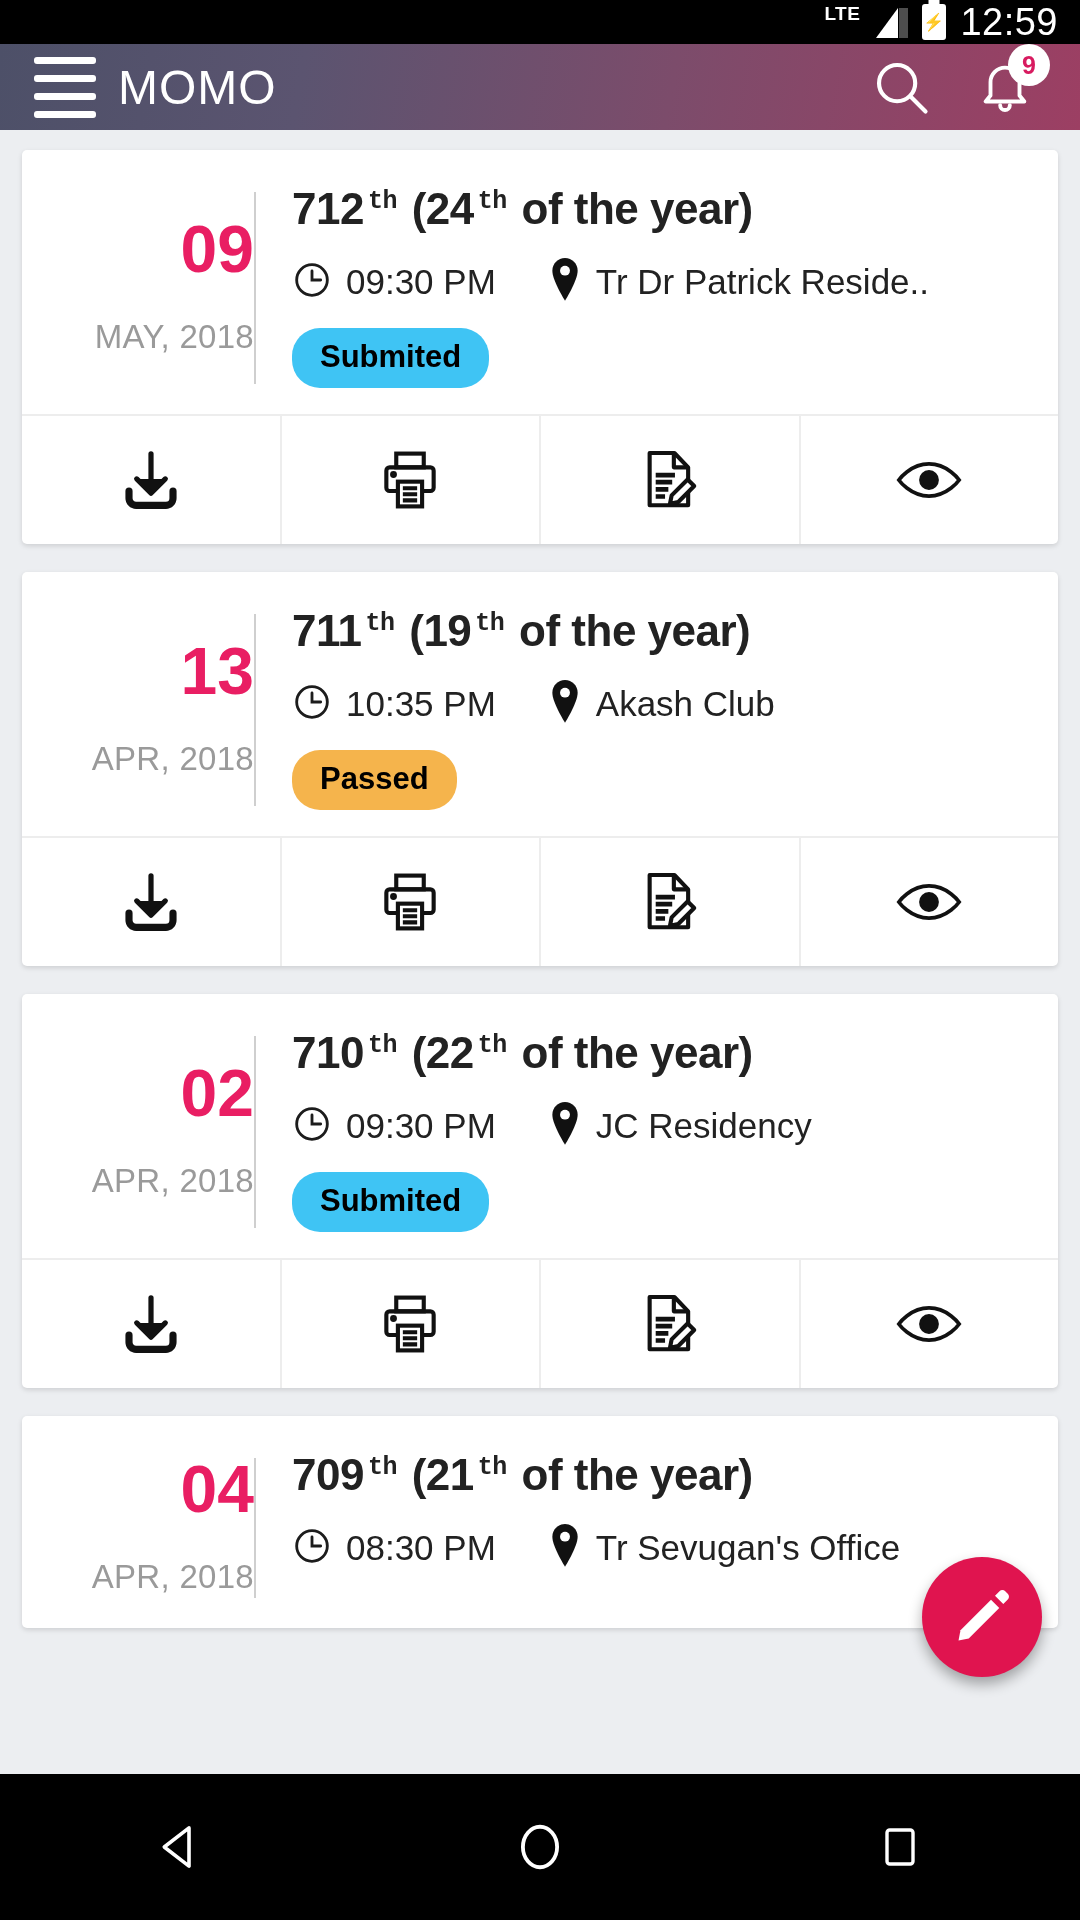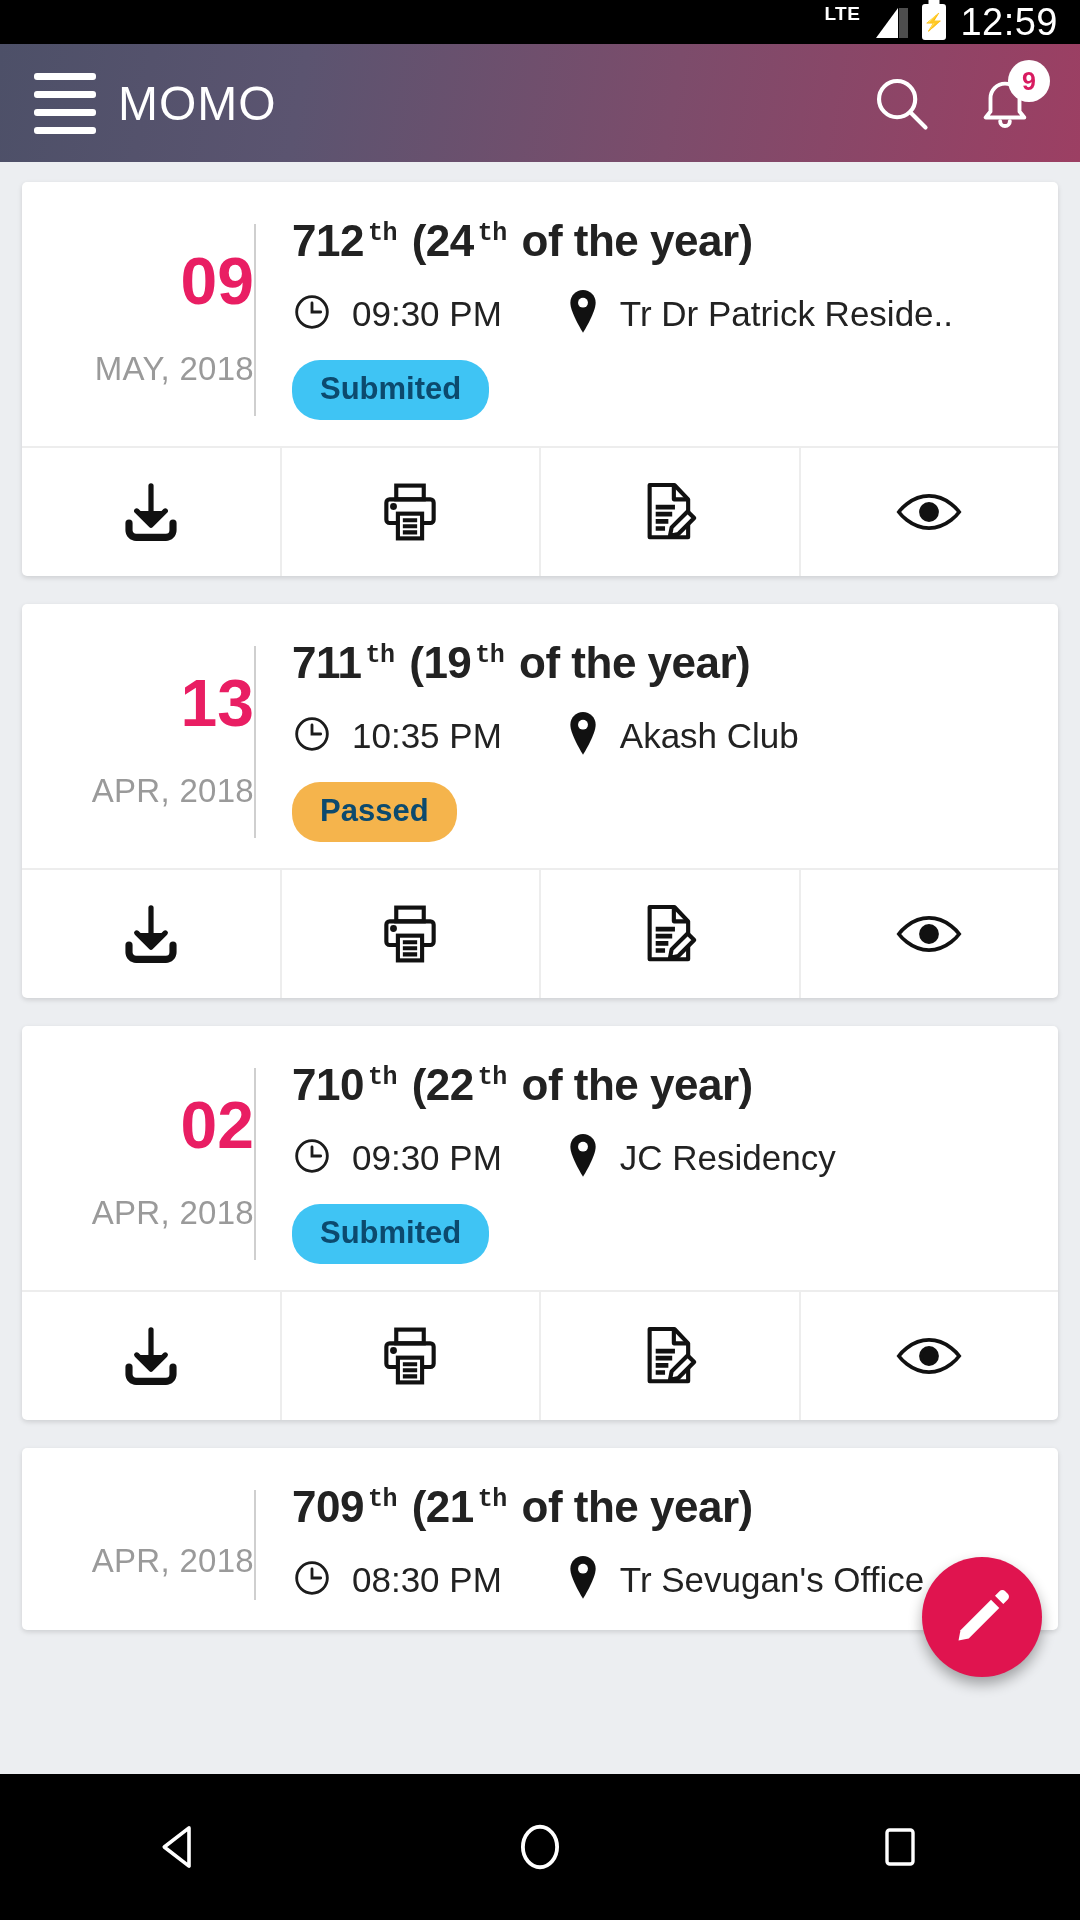--- a/index.html
+++ b/index.html
@@ -28,21 +28,21 @@
   .sb-batt::before{ content:""; position:absolute; top:-9px; left:50%;
             transform:translateX(-50%); width:11px; height:6px; background:#fff;
             border-radius:2px 2px 0 0;}
   .sb-batt::after{ content:"⚡"; position:absolute; inset:0; display:flex;
             align-items:center; justify-content:center; color:#000;
             font-size:17px; background:#fff;}
   .sb-time{ font-size:38px; font-weight:400; letter-spacing:.5px; }
 
   
   .appbar{
-    height:118px;
+    height:86px;
     background:linear-gradient(100deg,#4d5068 0%,#5b5470 28%,#7c4c6b 62%,#9c3f63 100%);
     display:flex; align-items:center; padding:0 34px;
   }
   .hamburger{ width:62px; display:flex; flex-direction:column; gap:11px; margin-right:22px;}
   .hamburger span{ display:block; height:7px; background:#fff; border-radius:3px; }
   .hamburger span:nth-child(1){ width:62px; }
   .hamburger span:nth-child(2){ width:62px; }
   .hamburger span:nth-child(3){ width:62px; }
   .hamburger span:nth-child(4){ width:62px; }
   .app-title{ color:#fff; font-size:48px; font-weight:400; letter-spacing:1px; }
@@ -71,26 +71,26 @@
   }
   .date-day{ color:#e91e63; font-size:66px; font-weight:700; line-height:1; }
   .date-my{ color:#9a9a9a; font-size:33px; margin-top:36px; letter-spacing:.3px;}
   .vdiv{ width:2px; background:#cfcfcf; margin:8px 0 4px; flex:0 0 2px;}
   .info-col{ flex:1; padding-left:36px; padding-right:14px; min-width:0;}
   .meet-title{
     font-size:44px; font-weight:700; color:#222; letter-spacing:-.5px;
     white-space:nowrap;
   }
   .meet-title sup{ font-size:25px; font-weight:700; vertical-align:super; margin:0 3px 0 4px;font-family:Liberation Mono, monospace;}
-  .meta-row{ display:flex; align-items:center; margin-top:24px; gap:20px; white-space:nowrap;text-align:right;}
+  .meta-row{ display:flex; align-items:center; margin-top:24px; gap:14px; white-space:nowrap;text-align:right;}
   .meta-txt{ font-size:35px; color:#222; }
   .meta-gap{ width:24px; }
   .badge-pill{
     display:inline-block; margin-top:22px; padding:11px 28px 13px;
-    border-radius:28px; color:#0c4a6e; font-size:31px; font-weight:700;
+    border-radius:28px; color:#000000; font-size:31px; font-weight:700;
   }
   .actions{
     display:flex; border-top:2px solid #ededed;
   }
   .action-cell{
     flex:1; height:128px; display:flex; align-items:center; justify-content:center;
     border-right:2px solid #ededed;
   }
   .action-cell:last-child{ border-right:none; }
 
@@ -340,20 +340,21 @@
           <path d="M1.2 8S6 1.2 14 1.2 26.8 8 26.8 8 22 14.8 14 14.8 1.2 8 1.2 8Z"></path>
           <circle cx="14" cy="8" r="3.4" fill="#111"></circle>
         </svg>
       </div>
     </div>
   </div>
 
   <div class="card">
     <div class="card-body">
       <div class="date-col">
+        <div class="date-day">04</div>
         <div class="date-my">APR, 2018</div>
       </div>
       <div class="vdiv"></div>
       <div class="info-col">
         <div class="meet-title">
           <span>709</span><sup>th</sup> (<span>21</span><sup>th</sup> <span>of the year)</span>
         </div>
         <div class="meta-row">
           <span>
             <svg width="40" height="40" viewBox="0 0 24 24" fill="none" stroke="#1c1c1c" stroke-width="1.7">

